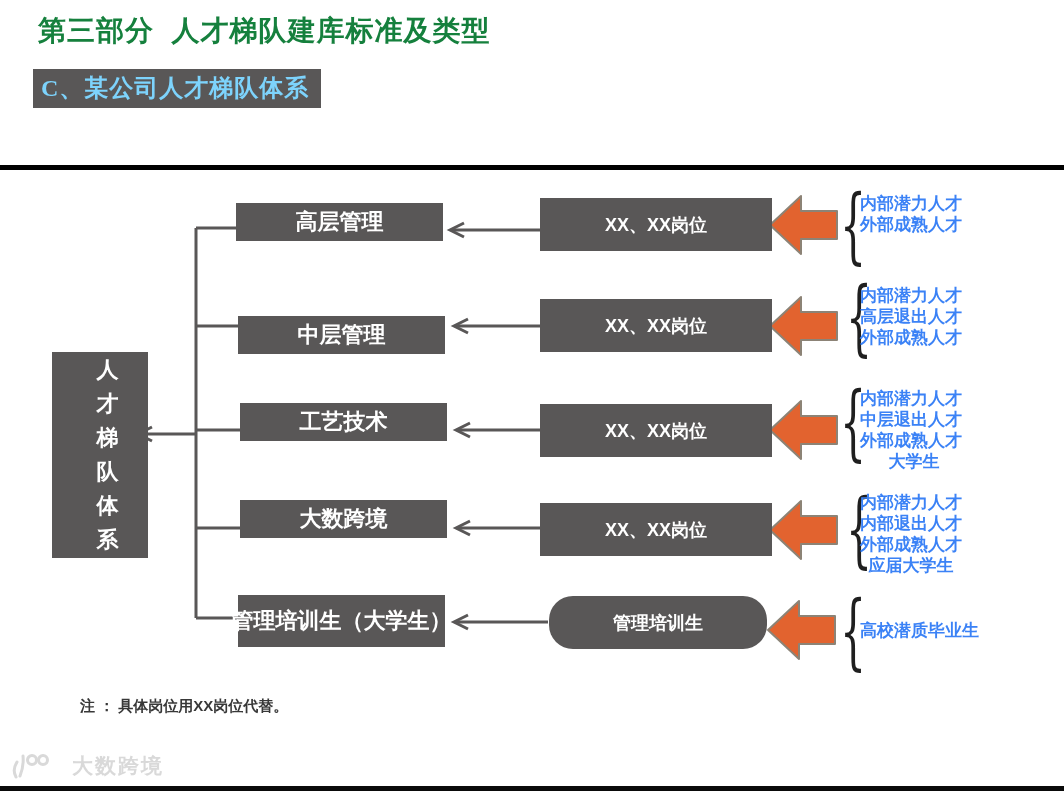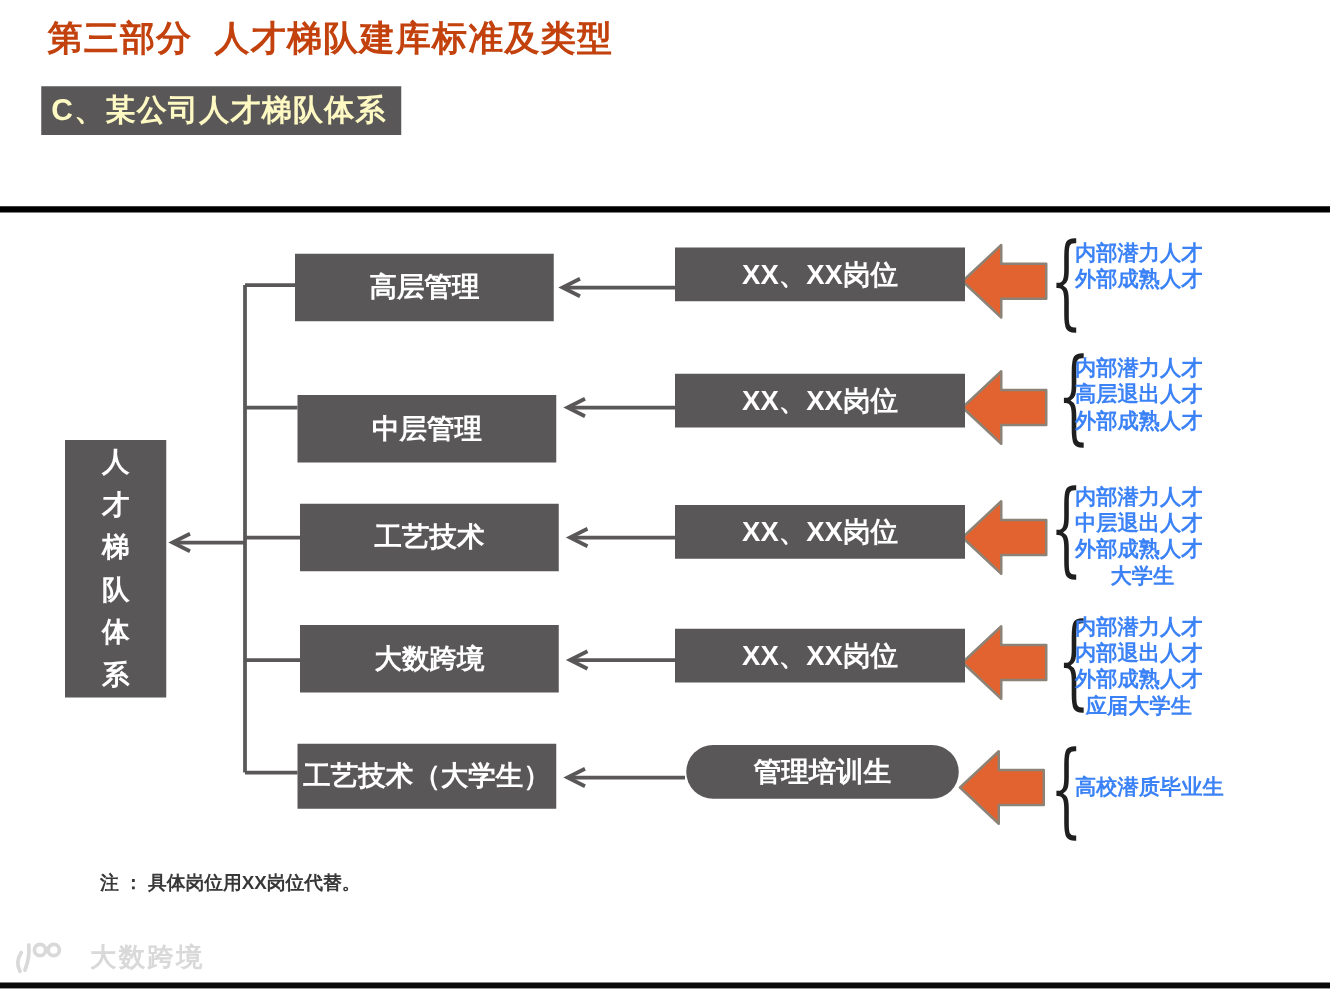--- a/index.html
+++ b/index.html
@@ -2,39 +2,39 @@
 <html><head>
 <meta charset="utf-8">
 <style>
   html,body{margin:0;padding:0;background:#ffffff;}
   #slide{
     position:relative;width:1064px;height:791px;background:#ffffff;
     font-family:"Liberation Sans",sans-serif;overflow:hidden;
   }
   .title{
     position:absolute;left:38px;top:12px;font-size:28px;font-weight:bold;
-    color:#c2410c;white-space:pre;letter-spacing:1px;
+    color:#15803d;white-space:pre;letter-spacing:1px;
   }
   .subtitle{
-    position:absolute;left:33px;top:69px;background:#595757;color:#fef9c3;
-    font-size:24px;font-weight:bold;padding:3px 12px 4px 8px;letter-spacing:1px;
+    position:absolute;left:33px;top:69px;background:#595757;color:#7dd3fc;
+    font-size:24px;font-weight:bold;padding:3px 12px 4px 8px;letter-spacing:1px;font-family:Liberation Serif, serif;
   }
   .toprule{position:absolute;left:0;top:165px;width:1064px;height:5px;background:#000000;}
   .bottombar{position:absolute;left:0;top:786px;width:1064px;height:5px;background:#0a0a0a;}
   .gbox{
     position:absolute;background:#595757;color:#ffffff;font-weight:bold;
     display:flex;align-items:center;justify-content:center;text-align:center;
   }
-  .rootbox{left:52px;top:352px;width:81px;height:206px;}
+  .rootbox{left:52px;top:352px;width:81px;height:206px;padding-left:15px;}
   .rootbox .vtext{
     width:26px;font-size:22px;line-height:34px;word-break:break-all;
     text-align:center;letter-spacing:0;
   }
-  .levelbox{left:236px;width:207px;height:54px;font-size:22px;white-space:nowrap;overflow:visible;}
-  .posbox{left:540px;width:232px;height:43px;font-size:22px;justify-content:center;}
+  .levelbox{left:236px;width:207px;height:38px;font-size:22px;white-space:nowrap;overflow:visible;}
+  .posbox{left:540px;width:232px;height:53px;font-size:18px;justify-content:center;}
   .srclist{
     position:absolute;left:860px;font-size:17px;line-height:21px;font-weight:bold;
     color:#3b82f6;font-family:"DejaVu Serif","Liberation Serif",serif;
     white-space:pre-wrap;
     text-align:center;
   }
   .brace{
     position:absolute;color:#1f1f1f;font-family:"DejaVu Serif","Liberation Serif",serif;
     font-size:82px;font-weight:normal;display:flex;align-items:center;
     transform:scaleX(0.5);transform-origin:left center;pointer-events:none;
@@ -135,21 +135,21 @@
   <div class="gbox posbox" style="top:503px;">
     <span>XX、XX岗位</span>
   </div>
   <div class="brace" style="left:846px;top:498px;height:62px;">{</div>
   <div class="srclist" style="top:492px;">内部潜力人才
 内部退出人才
 外部成熟人才
 应届大学生</div>
 
   <div class="gbox levelbox" style="top:595px;left:238px;height:52px;">
-    <span>工艺技术（大学生）</span>
+    <span>管理培训生（大学生）</span>
   </div>
   <div class="gbox posbox" style="top:596px;left:549px;width:218px;border-radius:24px;">
     <span>管理培训生</span>
   </div>
   <div class="brace" style="left:840px;top:599px;height:64px;">{</div>
   <div class="srclist" style="top:620px;">高校潜质毕业生</div>
 
   <div class="note">注 ： 具体岗位用XX岗位代替。</div>
 
   <div class="watermark">

